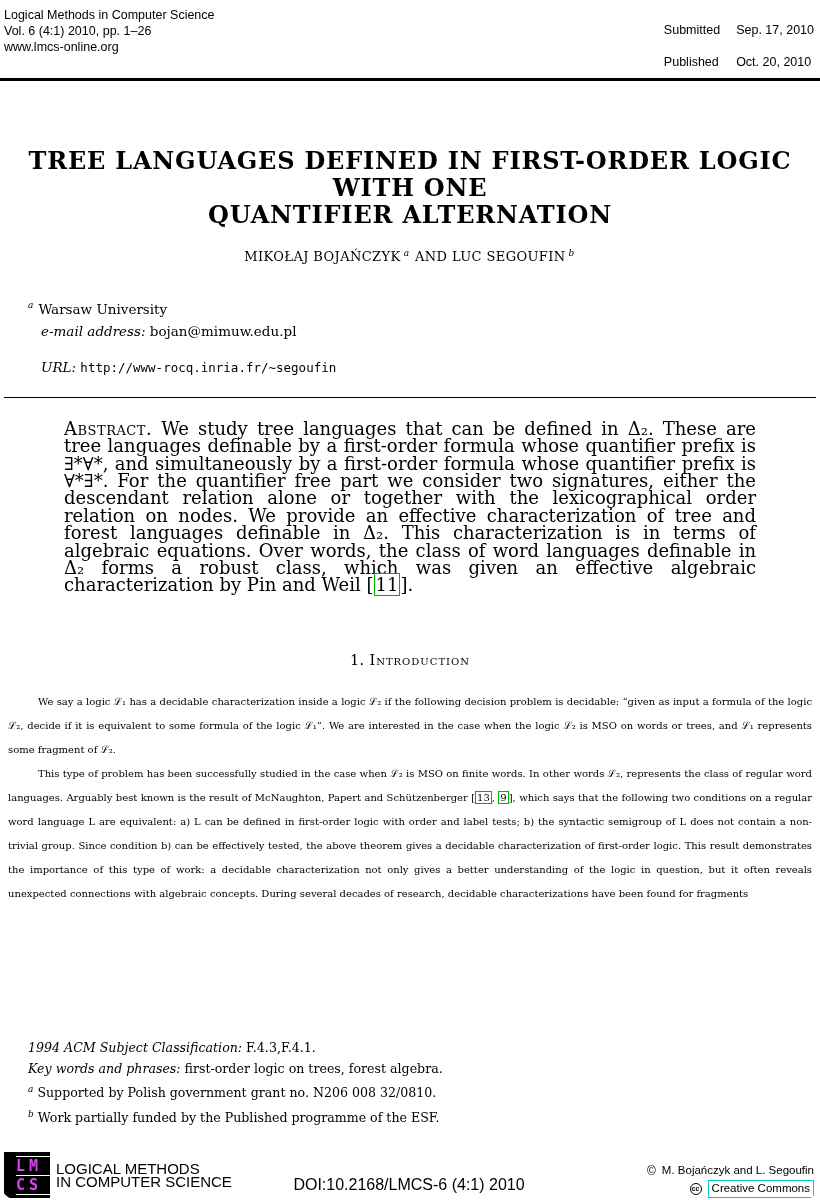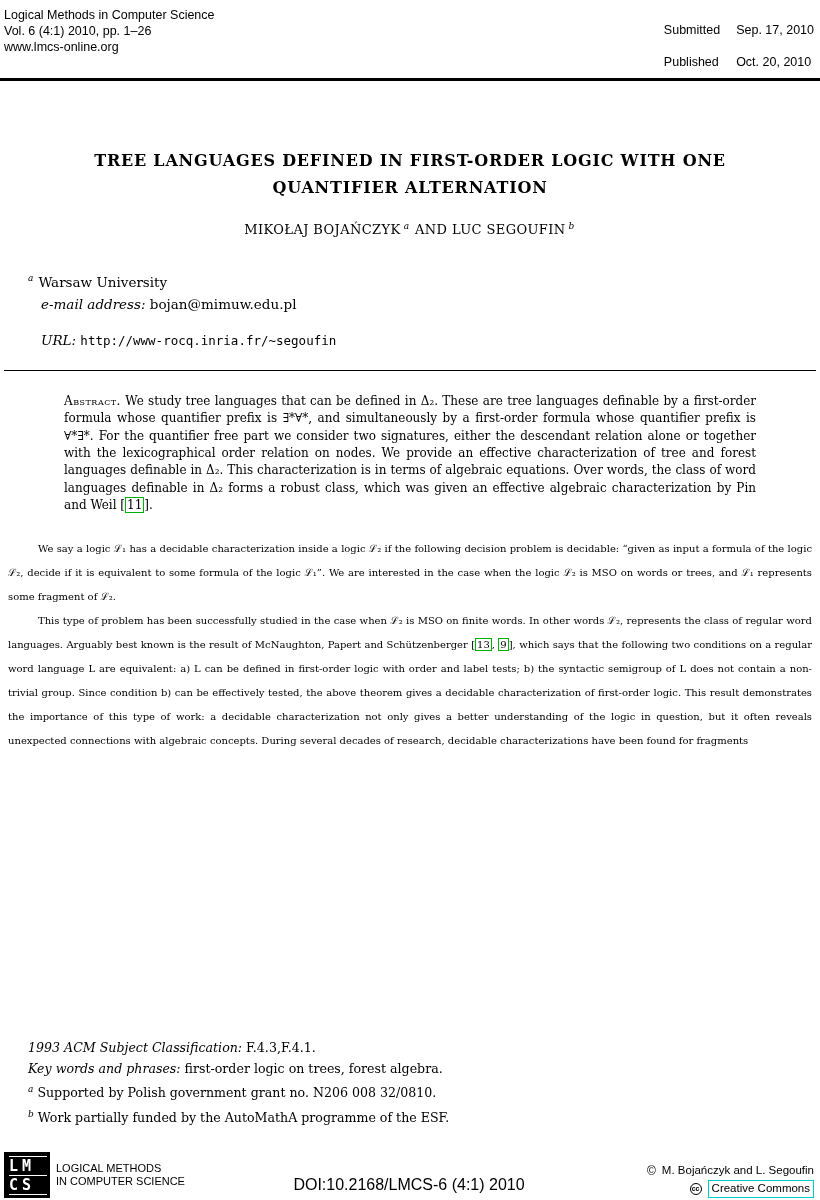--- a/index.html
+++ b/index.html
@@ -1,62 +1,62 @@
 <!DOCTYPE html>
 <html style="--cite_green: #00b200; --cc_cyan: #00cccc;"><head>
 <meta charset="utf-8">
 <style>
   * { margin:0; padding:0; box-sizing:border-box; }
   html,body { background:#ffffff; }
   .page {
     position:relative; width:820px; height:1200px; margin:0 auto;
     background:#ffffff; color:#000;
-    font-family:"DejaVu Serif", serif; overflow:hidden;
+    font-family:"DejaVu Serif", serif; overflow:hidden;border-radius:18px;
   }
 
   
   .header {
     display:flex; justify-content:space-between;
     padding:7px 6px 0 4px;
     font-family:"Liberation Sans", sans-serif;
     font-size:12.5px; line-height:16px;
   }
   .header-right {
     display:grid; grid-template-columns:auto auto;
     column-gap:16px; row-gap:2px; align-content:start;
     margin-top:15px;
     gap:16px;
   }
   .rule-thick { border-top:3px solid #000; margin-top:8px; }
 
   
   .title {
     margin-top:66px; text-align:center;
-    font-size:16px; font-weight:bold; letter-spacing:0.8px; line-height:27px;
+    font-size:24px; font-weight:bold; letter-spacing:0.8px; line-height:27px;
   }
   .authors {
     margin-top:20px; text-align:center;
     font-size:13px; letter-spacing:0.4px;
   }
   .authors sup { font-size:9px; margin:0 1px 0 3px; font-style:italic; }
 
   
   .affiliations { margin:30px 0 0 28px; font-size:13.5px; line-height:22px; }
   .affil { margin-bottom:14px; }
   .affil sup { font-size:9px; font-style:italic; margin-right:5px; }
   .affil-line2 { margin-left:13px; }
   .affil-line2 i { font-style:italic; }
   .mono { font-family:"DejaVu Sans Mono", monospace; font-size:12.5px; }
 
   .rule-thin { border-top:1px solid #000; margin:18px 4px 0 4px; }
 
   
   .abstract {
     margin:22px 64px 0 64px;
-    font-size:12px; line-height:17.4px; text-align:justify;
+    font-size:18px; line-height:17.4px; text-align:justify;
   }
   .abs-label { font-variant:small-caps; letter-spacing:0.5px; }
   .cite {
     border:1px solid var(--cite_green, #00b200);
     padding:0 1px; display:inline; line-height:1;
   }
 
   
   .section-heading {
     margin-top:58px; text-align:center; font-size:14.5px; letter-spacing:0.3px;
@@ -78,31 +78,31 @@
   .fn sup { font-size:9px; font-style:italic; margin-right:4px; }
 
   
   .footer {
     position:absolute; left:4px; right:6px; bottom:2px;
     display:flex; align-items:flex-end;
     font-family:"Liberation Sans", sans-serif;
   }
   .footer-left { flex:1; display:flex; align-items:center; gap:6px; }
   .lmcs-logo {
-    width:46px; height:46px; background:#000; color:#ffffff;
+    width:46px; height:46px; background:#000; color:#d946ef;
     font-family:"DejaVu Sans Mono", monospace; font-weight:bold;
     display:flex; flex-direction:column; justify-content:center;
-    padding-left:5px;
+    padding-left:12px;
   }
   .lmcs-logo span {
     font-size:15px; line-height:18px; letter-spacing:4px;
     border-bottom:1.5px solid #fff; width:38px;
   }
   .lmcs-logo span:first-child { border-top:1.5px solid #fff; }
-  .org { font-size:11px; line-height:13.5px; white-space:nowrap; }
+  .org { font-size:15px; line-height:13.5px; white-space:nowrap; }
   .footer-center { flex:0 0 auto; font-size:16px; padding-bottom:4px;text-align:center; }
   .footer-right {
     flex:1; display:flex; flex-direction:column; align-items:flex-end;
     gap:2px; font-size:11.5px; line-height:15px;
   }
   .cr-row { display:flex; align-items:center; gap:6px; white-space:nowrap; }
   .circle-icon { font-size:12px; line-height:12px; }
   .circle-icon.cc {
     width:12px; height:12px; border:1px solid #000; border-radius:50%;
     font-size:7px; font-weight:bold; display:inline-flex;
@@ -147,29 +147,30 @@
     </div>
     <div class="affil">
       <div class="affil-line2"><i>URL:</i> <span class="mono">http://www-rocq.inria.fr/~segoufin</span></div>
     </div>
   </div>
 
   <div class="rule-thin"></div>
 
   <div class="abstract"><span class="abs-label">Abstract.</span><span> We study tree languages that can be defined in Δ₂. These are tree languages definable by a first-order formula whose quantifier prefix is ∃*∀*, and simultaneously by a first-order formula whose quantifier prefix is ∀*∃*. For the quantifier free part we consider two signatures, either the descendant relation alone or together with the lexicographical order relation on nodes. We provide an effective characterization of tree and forest languages definable in Δ₂. This characterization is in terms of algebraic equations. Over words, the class of word languages definable in Δ₂ forms a robust class, which was given an effective algebraic characterization by Pin and Weil [</span><span class="cite">11</span><span>].</span></div>
 
+  <div class="section-heading"><span>1.</span> <span class="sc">Introduction</span></div>
 
   <p class="body-par first"><span>We say a logic ℒ₁ has a decidable characterization inside a logic ℒ₂ if the following decision problem is decidable: “given as input a formula of the logic ℒ₂, decide if it is equivalent to some formula of the logic ℒ₁”. We are interested in the case when the logic ℒ₂ is MSO on words or trees, and ℒ₁ represents some fragment of ℒ₂.</span></p>
   <p class="body-par"><span>This type of problem has been successfully studied in the case when ℒ₂ is MSO on finite words. In other words ℒ₂, represents the class of regular word languages. Arguably best known is the result of McNaughton, Papert and Schützenberger [</span><span class="cite">13</span><span>, </span><span class="cite">9</span><span>], which says that the following two conditions on a regular word language L are equivalent: a) L can be defined in first-order logic with order and label tests; b) the syntactic semigroup of L does not contain a non-trivial group. Since condition b) can be effectively tested, the above theorem gives a decidable characterization of first-order logic. This result demonstrates the importance of this type of work: a decidable characterization not only gives a better understanding of the logic in question, but it often reveals unexpected connections with algebraic concepts. During several decades of research, decidable characterizations have been found for fragments</span></p>
 
   <div class="footnotes">
-    <div class="fn"><i>1993 ACM Subject Classification:</i><span> F.4.3,F.4.1.</span></div>
+    <div class="fn"><i>1994 ACM Subject Classification:</i><span> F.4.3,F.4.1.</span></div>
     <div class="fn"><i>Key words and phrases:</i><span> first-order logic on trees, forest algebra.</span></div>
     <div class="fn"><sup>a</sup><span>Supported by Polish government grant no. N206 008 32/0810.</span></div>
-    <div class="fn"><sup>b</sup><span>Work partially funded by the AutoMathA programme of the ESF.</span></div>
+    <div class="fn"><sup>b</sup><span>Work partially funded by the Published programme of the ESF.</span></div>
   </div>
 
   <div class="footer">
     <div class="footer-left">
       <div class="lmcs-logo">
         <span>LM</span>
         <span>CS</span>
       </div>
       <div class="org">
         <div>LOGICAL METHODS</div>

